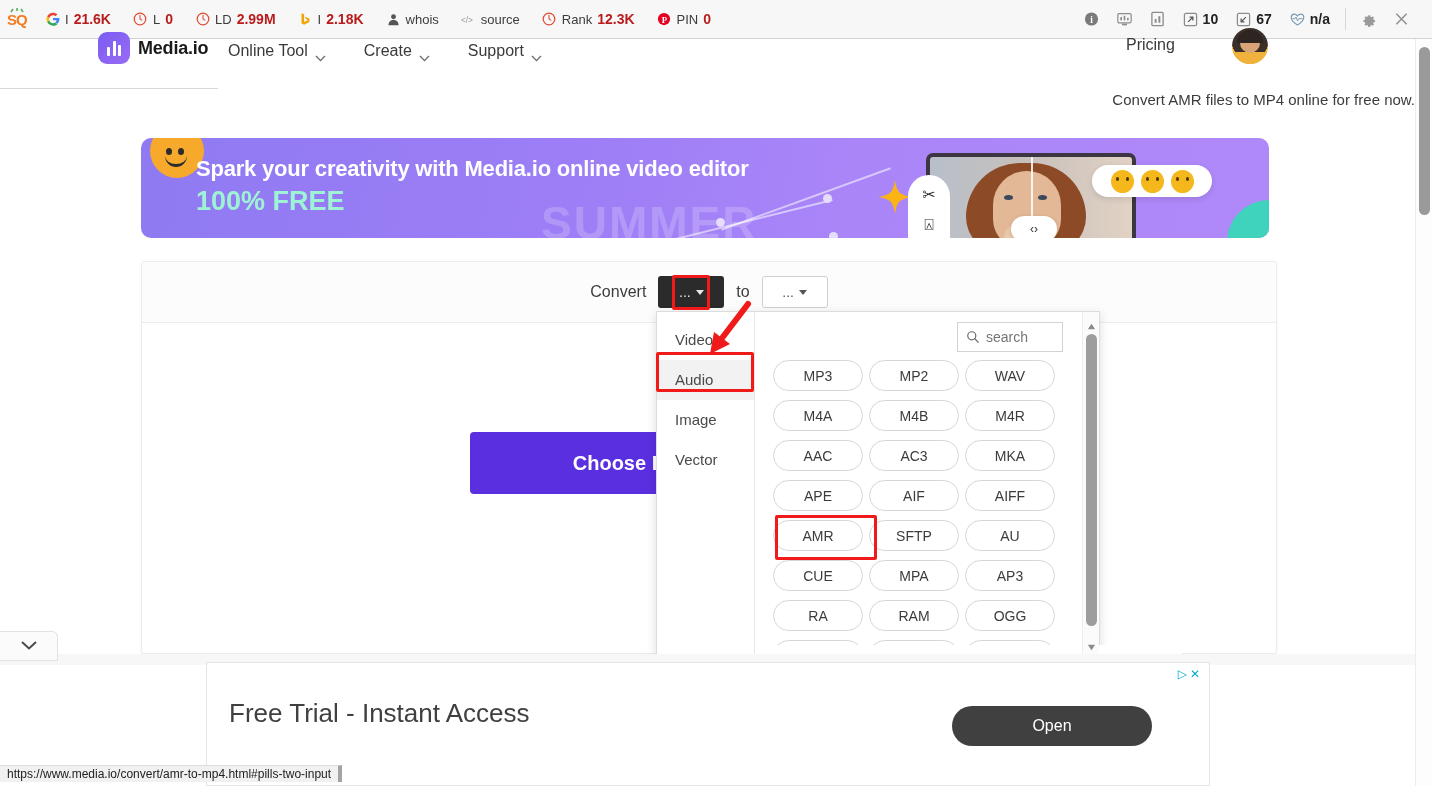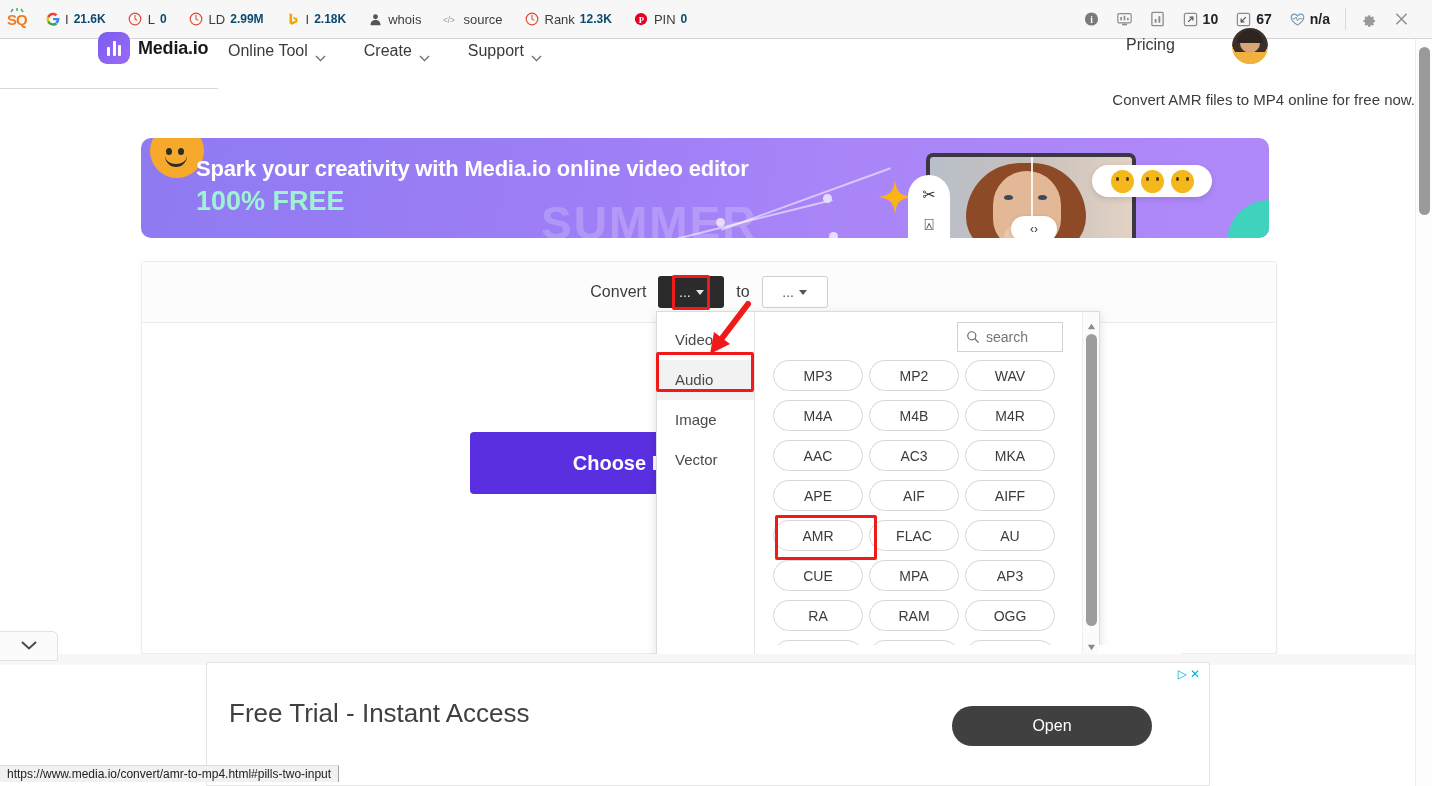--- a/index.html
+++ b/index.html
@@ -22,21 +22,21 @@
   .seo-logo {
     width: 34px; display: flex; align-items: center; justify-content: center;
     font-size: 15px; font-weight: bold; color: #f47c20;
     letter-spacing: -1px;
   }
   .seo-item {
     display: flex; align-items: center; gap: 5px;
     padding: 0 11px; height: 39px; white-space: nowrap;
   }
   .seo-item .lbl { color: #3c3c3c; font-size: 13px; }
-  .seo-item .num { color: #0c4a6e; font-size: 12px; font-weight: bold; }
+  .seo-item .num { color: #b91c1c; font-size: 14px; font-weight: bold; }
   .seo-ico { width: 15px; height: 15px; display:inline-flex; align-items:center; justify-content:center; flex: 0 0 auto;}
   .seo-right { margin-left: auto; display: flex; align-items: center; height: 39px; }
   .seo-sep { width: 1px; height: 22px; background: #d8d8d8; margin: 0 6px; }
   .seo-rt-item { display:flex; align-items:center; gap:5px; padding: 0 9px; height:39px; color:#555; }
   .seo-rt-item .num { color:#222; font-weight:bold; font-size:14px; }
 
   
   .page-scroll {
     position:absolute; top:39px; right:0; width:17px; height:747px;
     background:#fdfdfd; border-left:1px solid #ededed;
@@ -244,21 +244,21 @@
   .ad-btn {
     position:absolute; left:745px; top:43px; width:200px; height:40px; border-radius:20px;
     background:#404040; color:#fff; font-size:16px;
     display:flex; align-items:center; justify-content:center; cursor:pointer;
   }
   .ad-badge { position:absolute; right:9px; top:4px; font-size:12px; color:#00aecc; display:flex; gap:3px; }
 
   
   .statusbar {
     position:absolute; left:0; top:765px; height:17px; padding:0 7px;
-    background:#f1f1f1; border-top:1px solid #ddd; border-right:1px solid #a3a3a3;
+    background:#f1f1f1; border-top:1px solid #ddd; border-right:4px solid #a3a3a3;
     display:flex; align-items:center; font-size:12px; color:#222;
   }
   .grey-strip{position:absolute;left:0;top:654px;width:1415px;height:11px;background:#f7f7f7;}
   .left-white{position:absolute;left:0;top:112px;width:141px;height:542px;background:#fff;}
 </style>
 </head>
 <body>
 
 <div id="root">
 
@@ -572,21 +572,21 @@
         <div class="fmt">M4A</div>
         <div class="fmt">M4B</div>
         <div class="fmt">M4R</div>
         <div class="fmt">AAC</div>
         <div class="fmt">AC3</div>
         <div class="fmt">MKA</div>
         <div class="fmt">APE</div>
         <div class="fmt">AIF</div>
         <div class="fmt">AIFF</div>
         <div class="fmt">AMR</div>
-        <div class="fmt">FLAC</div>
+        <div class="fmt">SFTP</div>
         <div class="fmt">AU</div>
         <div class="fmt">CUE</div>
         <div class="fmt">MPA</div>
         <div class="fmt">AP3</div>
         <div class="fmt">RA</div>
         <div class="fmt">RAM</div>
         <div class="fmt">OGG</div>
         <div class="fmt">CAF</div>
         <div class="fmt">WMA</div>
         <div class="fmt">M4B</div>

